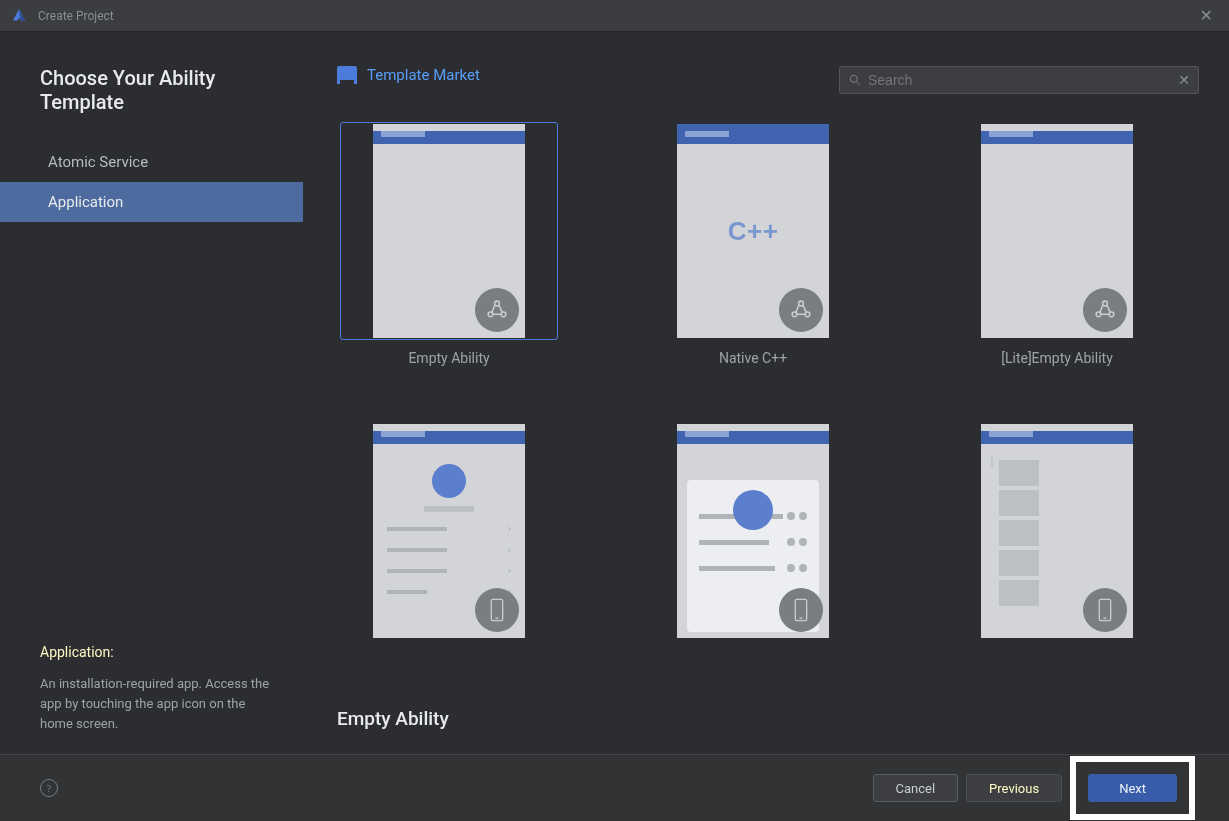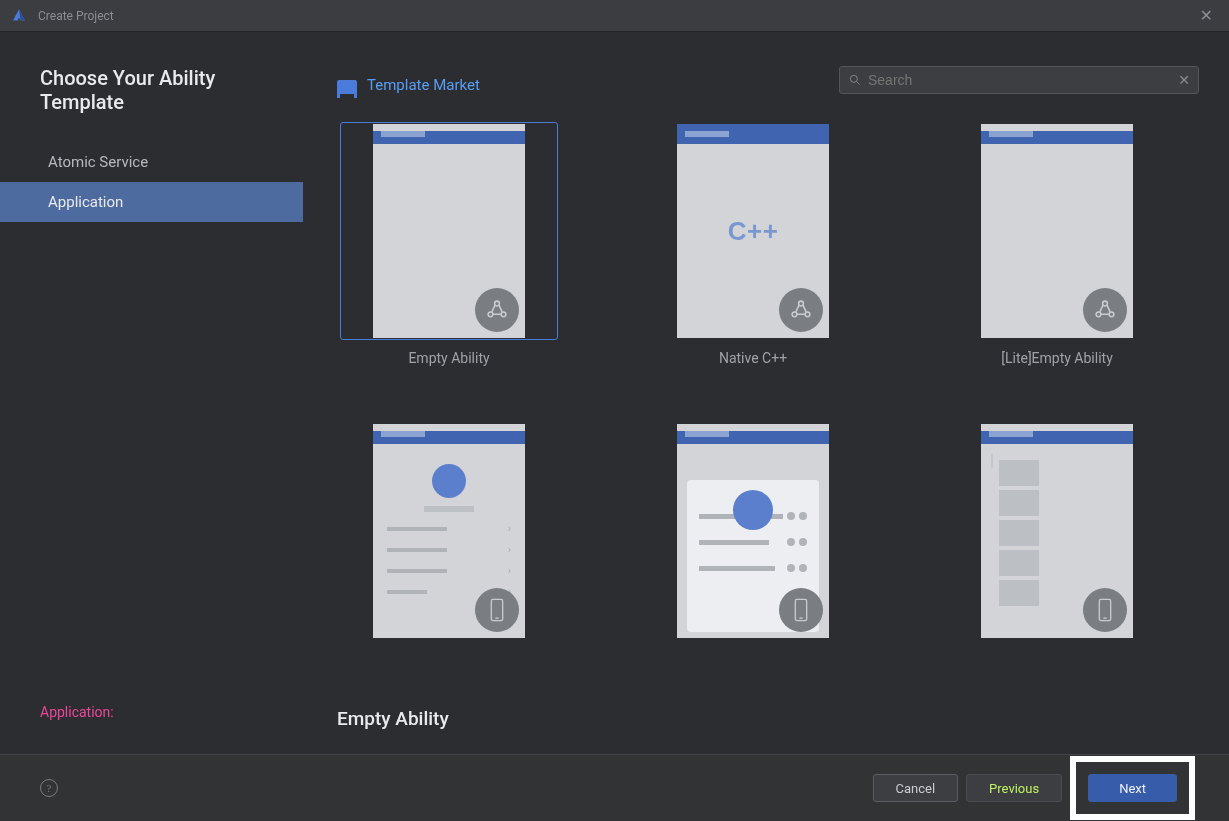--- a/index.html
+++ b/index.html
@@ -43,33 +43,33 @@
   height: 40px;
   padding-left: 48px;
   display: flex;
   align-items: center;
   color: #b6b9bf;
   font-size: 15px;
   cursor: pointer;
 }
 .tab-item.active { background: #4d6b9e; color: #e8eaed; }
 .sidebar-spacer { flex: 1; }
-.desc-title { color: #ec4899; font-size: 14px; margin-bottom: 14px; }
+.desc-title { color: #fef9c3; font-size: 14px; margin-bottom: 14px; }
 .desc-text { color: #9fa2a8; font-size: 13px; line-height: 1.55; max-width: 230px; }
 
 .content {
   flex: 1;
   padding: 34px 30px 0 34px;
   display: flex;
   flex-direction: column;
   position: relative;
 }
 .content-top {
   display: flex;
-  align-items: flex-end;
+  align-items: flex-start;
   gap: 10px;
   margin-bottom: 28px;
 }
 .market-icon {
   width: 20px; height: 14px;
   background: #4b7bdb;
   border-radius: 2px 2px 0 0;
   position: relative;
 }
 .market-icon::after{
@@ -163,21 +163,21 @@
   height: 28px;
   padding: 0 22px;
   border-radius: 3px;
   border: 1px solid #5a5d61;
   background: #3c3e41;
   color: #c9ccd1;
   font-size: 13px;
   display: flex; align-items: center;
   cursor: pointer;
 }
-.btn.disabled { color: #bef264; border-color: #4a4d51; cursor: default; }
+.btn.disabled { color: #fef9c3; border-color: #4a4d51; cursor: default; }
 .btn.primary { background: #365caa; border-color: #365caa; color: #eef1f6; padding: 0 30px; }
 .next-wrap { border: 6px solid #ffffff; padding: 12px; border-radius: 0; }
 .help-icon { width: 18px; height: 18px; border-radius: 50%; border:1.5px solid #7a7d82; display:flex;align-items:center;justify-content:center; color:#7a7d82; font-size:11px; font-family: Georgia, serif; }
 
 
 .row2a .body{ padding:10px; }
 .row2a .circle{ width:34px;height:34px;border-radius:50%;background:#5c7fcd;margin:10px auto 8px; }
 .row2a .line{ width:50px;height:6px;background:#bcbfc4;margin:4px auto 10px; }
 .row2a .mini{ display:flex;align-items:center;gap:6px;margin:8px 4px; }
 .row2a .mini .t{width:60px;height:4px;background:#b0b3b8;}
@@ -213,20 +213,21 @@
 
 <div class="main">
   <div class="sidebar">
     <div class="page-title">Choose Your Ability Template</div>
     <div class="tabs">
       <div class="tab-item">Atomic Service</div>
       <div class="tab-item active">Application</div>
     </div>
     <div class="sidebar-spacer"></div>
     <div class="desc-title">Application:</div>
+    <div class="desc-text">An installation-required app. Access the app by touching the app icon on the home screen.</div>
   </div>
 
   <div class="content">
     <div class="content-top">
       <div class="market-icon"></div>
       <a class="market-link">Template Market</a>
       <div class="search-wrap">
         <svg width="14" height="14" viewBox="0 0 24 24">
             <circle cx="10" cy="10" r="6"></circle>
             <line x1="15" y1="15" x2="20" y2="20"></line>

